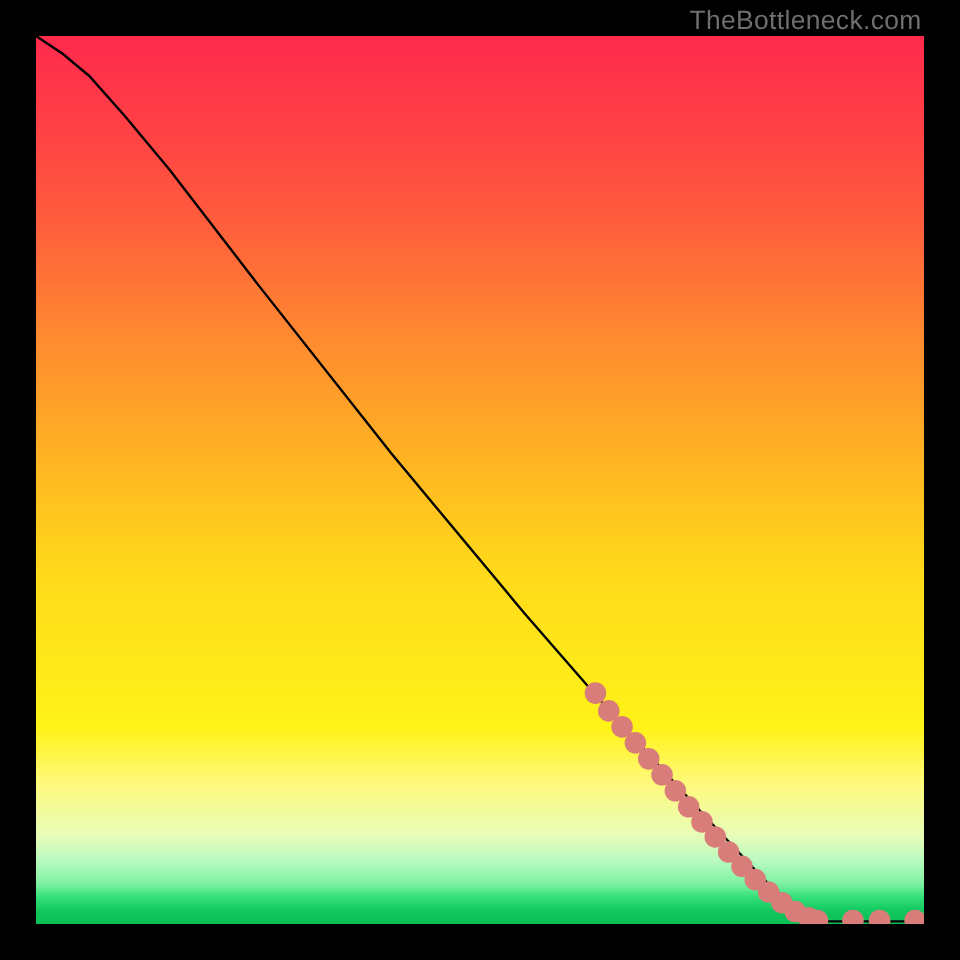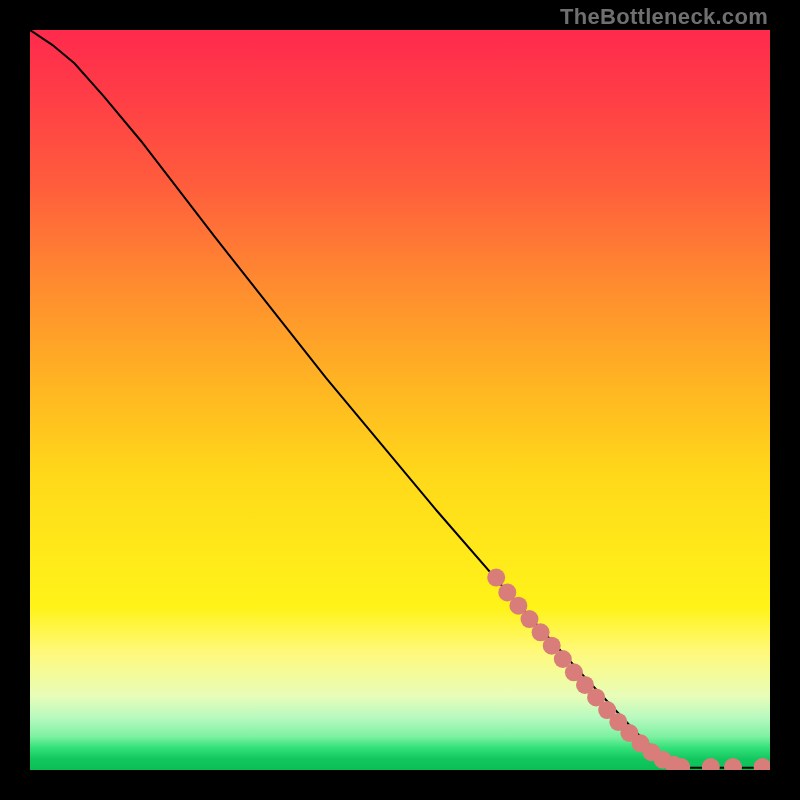--- a/index.html
+++ b/index.html
@@ -49,21 +49,21 @@
     top: 0;
     width: 740px;
     height: 740px;
   }
   .watermark {
     position: absolute;
     top: 4px;
     right: 32px;
     color: #6f6f6f;
     font-size: 22px;
-    font-weight: 700;
+    font-weight: 400;
     letter-spacing: 0.3px;
   }
 </style>
 </head>
 <body>
 
 <div class="stage">
   <div class="watermark">TheBottleneck.com</div>
   <div class="plot">
     <svg class="curve-svg" viewBox="0 0 740 740" preserveAspectRatio="none">

